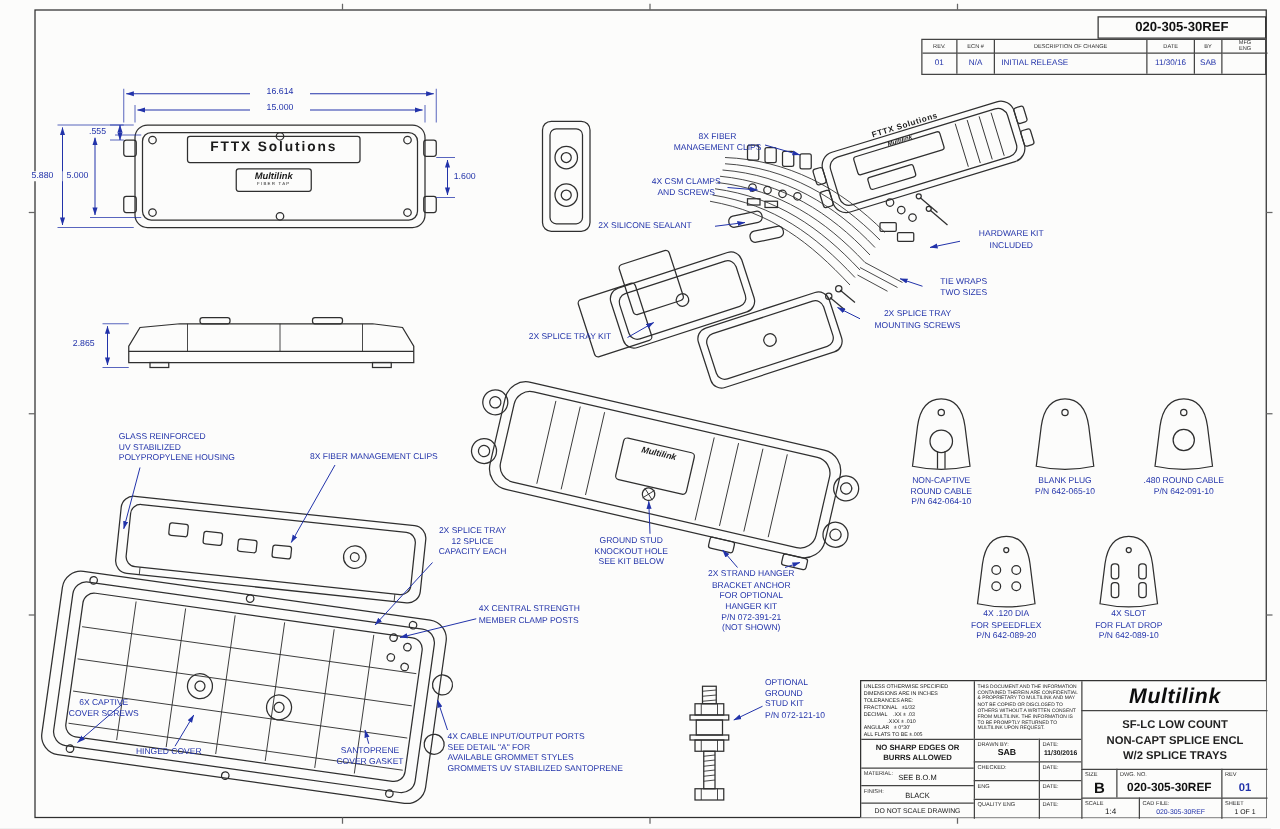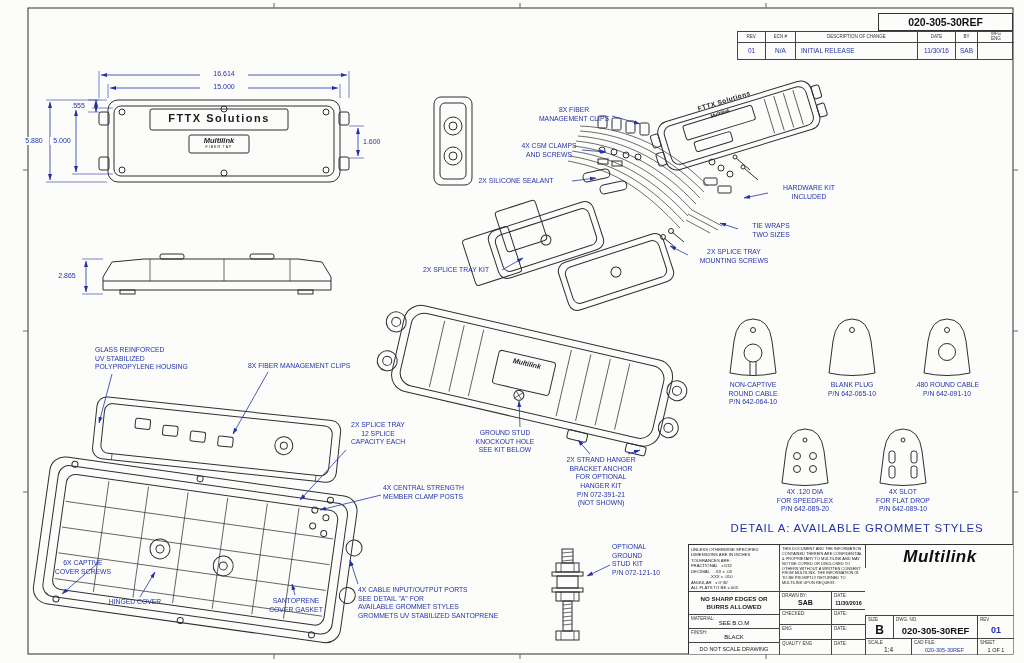--- a/index.html
+++ b/index.html
@@ -411,21 +411,20 @@
 <div class="callout" style="left:812px;top:381px;width:80px">BLANK PLUG
 P/N 642-065-10</div>
 <div class="callout" style="left:901px;top:381px;width:92px">.480 ROUND CABLE
 P/N 642-091-10</div>
 <div class="callout" style="left:765px;top:488px;width:80px">4X .120 DIA
 FOR SPEEDFLEX
 P/N 642-089-20</div>
 <div class="callout" style="left:863px;top:488px;width:80px">4X SLOT
 FOR FLAT DROP
 P/N 642-089-10</div>
-<div class="detailTitle" style="left:718px;top:522px;width:278px">DETAIL A: AVAILABLE GROMMET STYLES</div>
 
 <div class="docbox">020-305-30REF</div>
 
 <div class="revtab">
   <div class="rcell rhead" style="left:0;top:0;width:28px;height:11px">REV.</div>
   <div class="rcell rhead" style="left:28px;top:0;width:30px;height:11px">ECN #</div>
   <div class="rcell rhead" style="left:58px;top:0;width:122px;height:11px">DESCRIPTION OF CHANGE</div>
   <div class="rcell rhead" style="left:180px;top:0;width:38px;height:11px">DATE</div>
   <div class="rcell rhead" style="left:218px;top:0;width:22px;height:11px">BY</div>
   <div class="rcell rhead" style="left:240px;top:0;width:36px;height:11px;border-right:none">MFG
@@ -490,20 +489,25 @@
   </div>
   <div class="tb" style="left:142px;top:79px;width:34px;height:15px">
     <span class="lab">DATE:</span>
   </div>
   <div class="tb" style="left:90px;top:94px;width:52px;height:16px">
     <span class="lab">QUALITY ENG</span>
   </div>
   <div class="tb" style="left:142px;top:94px;width:34px;height:16px">
     <span class="lab">DATE:</span>
   </div>
+  <div class="tb" style="left:176px;top:23px;width:149px;height:47px;display:flex;align-items:center;justify-content:center">
+    <div class="pre" style="font-size:9px;font-weight:600;text-align:center;line-height:1.4">SF-LC LOW COUNT
+NON-CAPT SPLICE ENCL
+W/2 SPLICE TRAYS</div>
+  </div>
   <div class="tb" style="left:176px;top:70px;width:28px;height:23px">
     <span class="lab">SIZE</span>
     <div class="val" style="top:7px;font-size:12px;font-weight:bold">B</div>
   </div>
   <div class="tb" style="left:204px;top:70px;width:84px;height:23px">
     <span class="lab">DWG. NO.</span>
     <div class="val" style="top:9px;font-size:9.5px;font-weight:bold">020-305-30REF</div>
   </div>
   <div class="tb" style="left:288px;top:70px;width:37px;height:23px">
     <span class="lab">REV</span>

